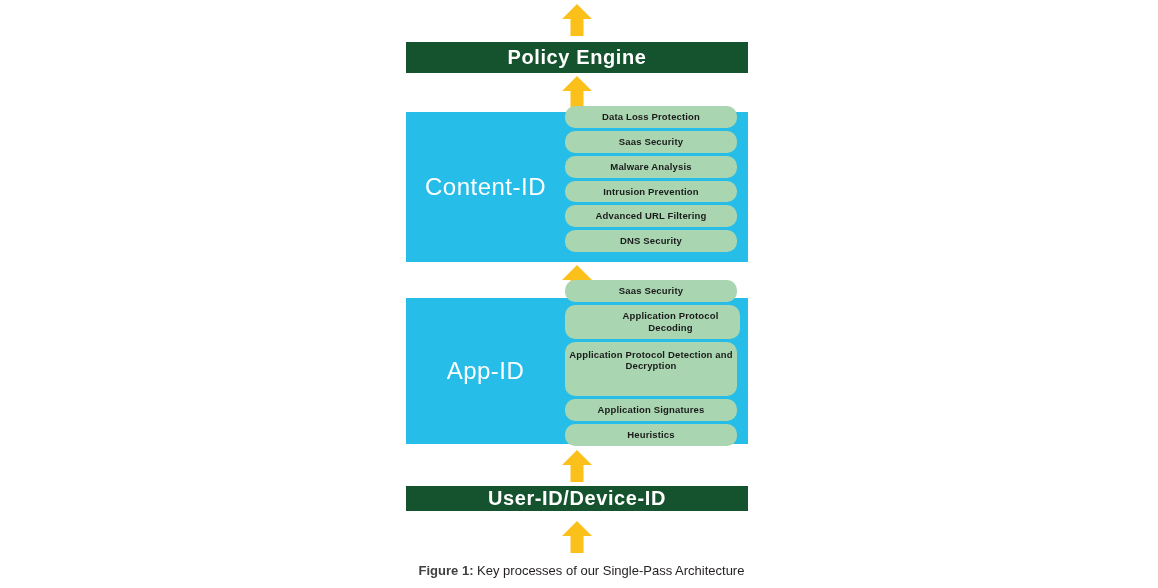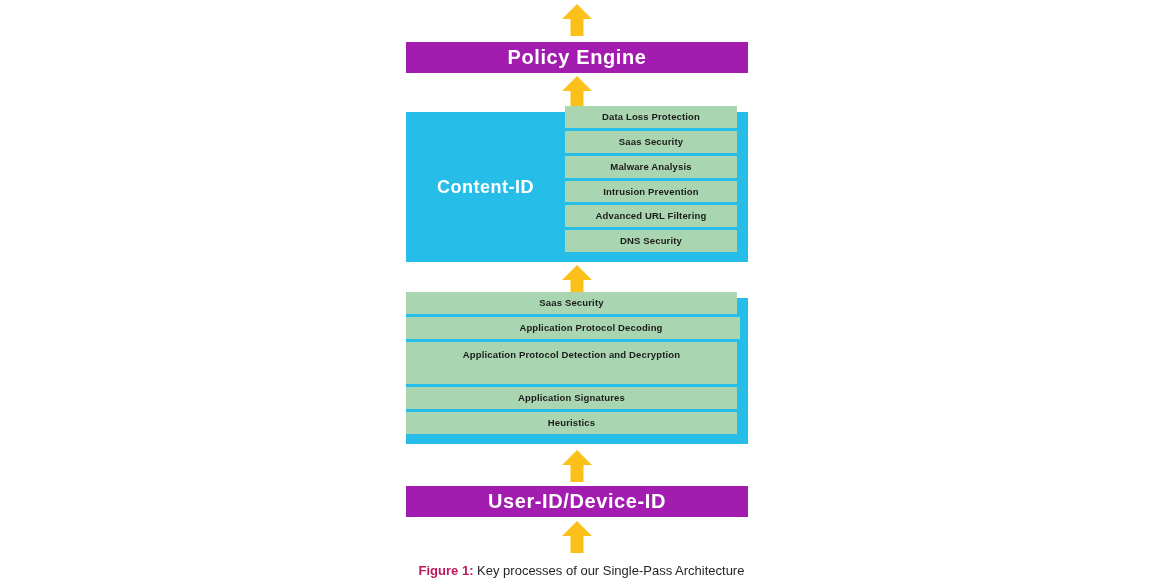--- a/index.html
+++ b/index.html
@@ -31,21 +31,21 @@
     width: 30px;
     height: 32px;
   }
   .arrow svg { display: block; width: 30px; height: 32px; }
 
   
   .band {
     position: absolute;
     left: 0;
     width: 342px;
-    background: #a21caf;
+    background: #14532d;
     display: flex;
     align-items: center;
     justify-content: center;
   }
   .band-label {
     color: #ffffff;
     font-size: 20px;
     font-weight: bold;
     letter-spacing: 0.6px;
   }
@@ -57,60 +57,61 @@
     width: 342px;
     background: #26bde8;
     display: flex;
     align-items: center;
   }
   .block-title {
     width: 159px;
     flex: none;
     text-align: center;
     color: #ffffff;
-    font-size: 18px;
-    font-weight: bold;
+    font-size: 24px;
+    font-weight: normal;
     letter-spacing: 0.5px;
   }
   .pill-stack {
     flex: 1;
     display: flex;
     flex-direction: column;
     justify-content: center;
     padding-right: 11px;
   }
   .pill {
     background: #a9d5b0;
     color: #1b1b1b;
     font-size: 9.5px;
     font-weight: bold;
     text-align: center;
     letter-spacing: 0.15px;
     line-height: 1.25;
     padding: 5px 4px;
     margin-bottom: 3px;
     box-sizing: border-box;
+    border-radius: 10px;
   }
   .pill:last-child { margin-bottom: 16px; }
   .pill.wide { margin-right: -3px; padding-left: 40px; }
   .pill.tall { padding-top: 7px; padding-bottom: 24px; }
 
   
   #caption {
     position: absolute;
     left: 0;
     top: 563px;
     width: 342px;
     text-align: center;
     font-size: 13px;
     color: #231f20;
     white-space: nowrap;
   }
   #caption .fig-label {
-    color: #be185d;
+    color: #404040;
     font-weight: bold;
     margin-left: 9px;
   }
   #caption .fig-text { font-weight: normal; }
 </style>
 </head>
 <body>
 
 <div id="figure">
 
@@ -142,36 +143,37 @@
     </div>
   </div>
 
   <div class="arrow" style="top:265px;">
     <svg viewBox="0 0 30 32" xmlns="http://www.w3.org/2000/svg">
       <path d="M15 0 L30 15 L21.5 15 L21.5 32 L8.5 32 L8.5 15 L0 15 Z" fill="#fbc01a"></path>
     </svg>
   </div>
 
   <div class="block" style="top:298px; height:146px;">
+    <div class="block-title">App-ID</div>
     <div class="pill-stack">
       <div class="pill">Saas Security</div>
       <div class="pill wide">Application Protocol Decoding</div>
       <div class="pill tall">Application Protocol Detection and Decryption</div>
       <div class="pill">Application Signatures</div>
       <div class="pill">Heuristics</div>
     </div>
   </div>
 
   <div class="arrow" style="top:450px;">
     <svg viewBox="0 0 30 32" xmlns="http://www.w3.org/2000/svg">
       <path d="M15 0 L30 15 L21.5 15 L21.5 32 L8.5 32 L8.5 15 L0 15 Z" fill="#fbc01a"></path>
     </svg>
   </div>
 
-  <div class="band" style="top:486px; height:31px;">
+  <div class="band" style="top:486px; height:25px;">
     <span class="band-label">User-ID/Device-ID</span>
   </div>
 
   <div class="arrow" style="top:521px;">
     <svg viewBox="0 0 30 32" xmlns="http://www.w3.org/2000/svg">
       <path d="M15 0 L30 15 L21.5 15 L21.5 32 L8.5 32 L8.5 15 L0 15 Z" fill="#fbc01a"></path>
     </svg>
   </div>
 
   <div id="caption">

